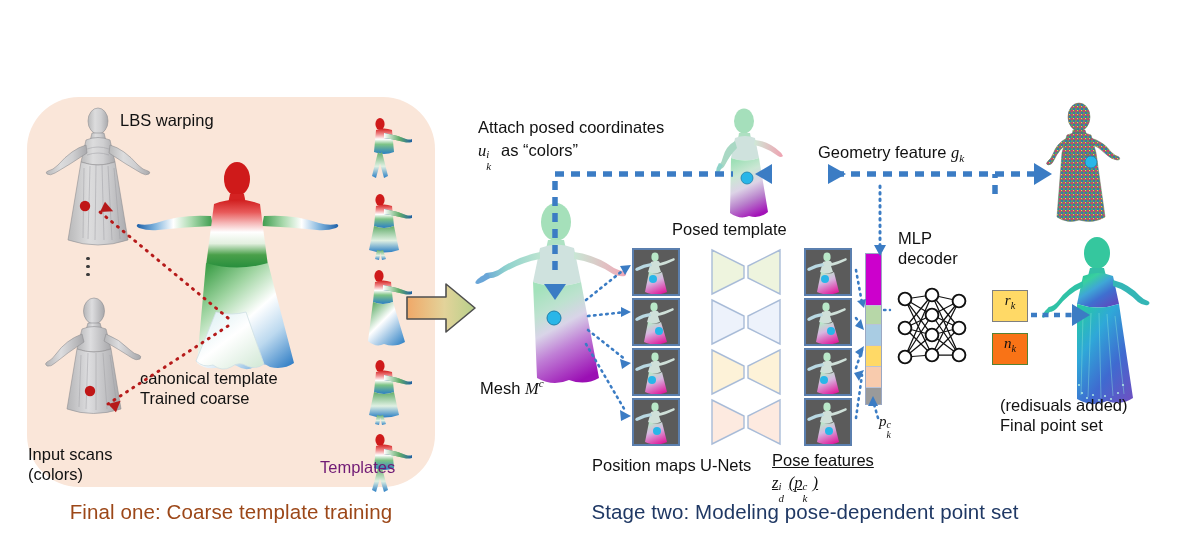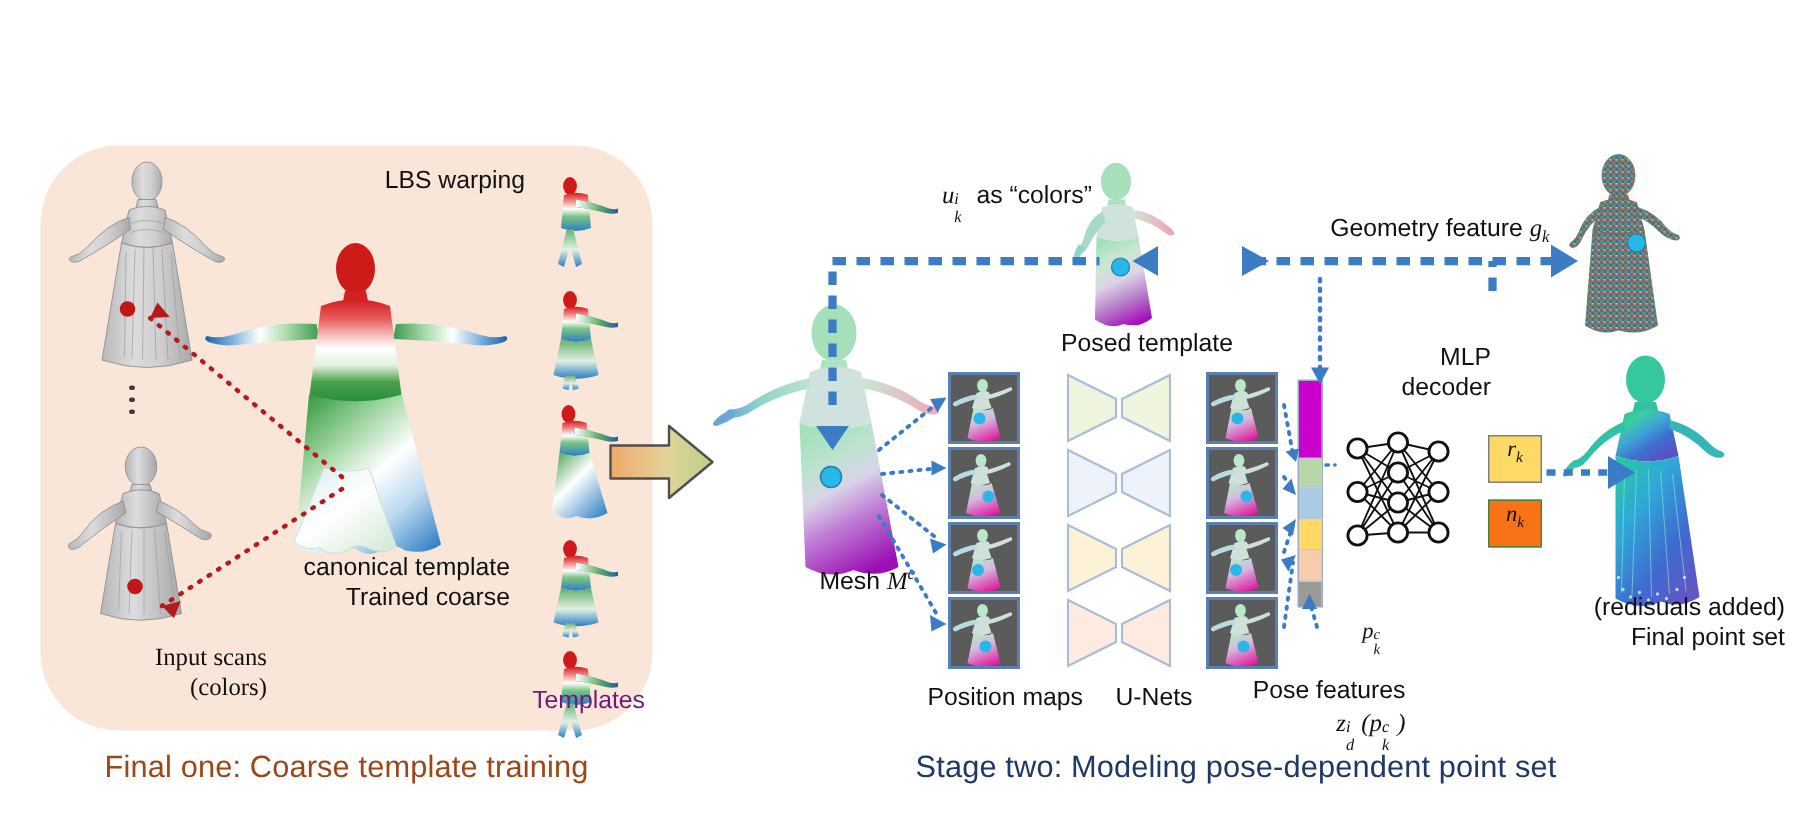--- a/index.html
+++ b/index.html
@@ -18,26 +18,26 @@
     background:#fae6d9;border-radius:52px;
   }
 
   
   .caption{position:absolute;text-align:center;white-space:nowrap;}
   #stage-one-caption{
     left:27px;top:500px;width:408px;
     font-size:20.5px;color:#9c4718;letter-spacing:.1px;
   }
   #stage-two-caption{
-    left:465px;top:500px;width:718px;
+    left:446px;top:500px;width:718px;
     font-size:20.5px;color:#1f3864;letter-spacing:.1px;
   }
 
   
-  .lbl{position:absolute;text-align:right;color:#111;line-height:1.22;}
+  .lbl{position:absolute;text-align:left;color:#111;line-height:1.22;}
   .lbl.sm{font-size:15px;}
   .lbl.md{font-size:16.5px;}
   .lbl.blue{color:#701a75;}
   .mathit{font-family:"Liberation Serif","DejaVu Serif",serif;font-style:italic;}
   sup.m,sub.m{font-family:"Liberation Serif","DejaVu Serif",serif;font-style:italic;font-size:.68em;}
   .supsub{display:inline-block;position:relative;vertical-align:baseline;width:.62em;}
   .supsub .s1{position:absolute;left:0;top:-.72em;font-size:.66em;font-style:italic;
     font-family:"Liberation Serif","DejaVu Serif",serif;}
   .supsub .s2{position:absolute;left:0;top:.34em;font-size:.66em;font-style:italic;
     font-family:"Liberation Serif","DejaVu Serif",serif;}
@@ -153,21 +153,21 @@
         <path d="M43 60 l-2 52"></path>
           <path d="M50 58 l-2 56"></path>
           <path d="M58 58 l0 57"></path>
         <path d="M65 58 l4 56"></path>
           <path d="M72 60 l7 52"></path>
       </g>
       <circle cx="52" cy="96" r="5.2" fill="#c01616"></circle>
     </svg>
   </div>
 
-  <div class="lbl md" style="left:28px;top:428px;width:150px;font-family:Liberation Serif, serif;">
+  <div class="lbl md" style="left:28px;top:444px;width:150px;">
     <div>Input scans</div>
     <div>(colors)</div>
   </div>
 
   <div class="art" style="left:135px;top:160px;">
     <svg width="205" height="215" viewBox="0 0 205 215">
       <defs>
         <linearGradient id="torsoG" x1="0" y1="0" x2="0" y2="1">
           <stop offset="0%" stop-color="#d01d1d"></stop>
           <stop offset="18%" stop-color="#e85a5a"></stop>
@@ -329,20 +329,21 @@
           <stop offset="0%" stop-color="#f0a868"></stop>
           <stop offset="55%" stop-color="#e3d39a"></stop>
           <stop offset="100%" stop-color="#b7d08a"></stop>
         </linearGradient>
       </defs>
       <path d="M3 18 H42 V5 L71 29 L42 53 V40 H3 Z" fill="url(#transG)" stroke="#4f4f4f" stroke-width="1.6" stroke-linejoin="round"></path>
     </svg>
   </div>
 
   <div class="lbl md" style="left:478px;top:117px;width:250px;">
+    <div>Attach posed coordinates</div>
     <div style="margin-top:3px;">
       <span class="mathit">u</span><span class="supsub"><span class="s1">i</span><span class="s2">k</span></span><span> as “colors”</span>
     </div>
   </div>
 
   <div class="art" style="left:705px;top:108px;">
     <svg width="80" height="112" viewBox="0 0 80 112">
       <defs>
         <linearGradient id="posedBody" x1="0.3" y1="0" x2="0.6" y2="1">
           <stop offset="0%" stop-color="#9fe0b7"></stop>
@@ -535,21 +536,21 @@
   </div>
   <div class="tile" style="left:804px;top:398px;width:48px;height:48px;">
     <svg width="44" height="44" viewBox="0 0 44 44">
       <ellipse cx="21" cy="7" rx="3.6" ry="4.4" fill="#b9e8c8"></ellipse>
       <path d="M17 12 q8 -3 9 1 q7 -2 14 -5 q2 2 -1 3 q-8 4 -14 5 l2 6 q-9 3 -13 0z" fill="#cfe0d9"></path>
       <path d="M17 13 q-8 1 -15 5 q-2 2 1 3 q8 -4 15 -5z" fill="#b9d9e3"></path>
       <path d="M15 22 q9 3 13 0 l5 20 q-11 5 -22 0z" fill="url(#pmFig)"></path>
       <circle cx="23" cy="31" r="4" fill="#29b6e8"></circle>
     </svg>
   </div>
-  <div class="lbl md" style="left:772px;top:450px;width:165px;">
+  <div class="lbl md" style="left:772px;top:450px;width:165px;text-decoration:underline;">
     <div>Pose features</div>
     <div style="margin-top:2px;">
       <span class="mathit">z</span><span class="supsub"><span class="s1">i</span><span class="s2">d</span></span><span class="mathit">(</span><span class="mathit">p</span><span class="supsub"><span class="s1">c</span><span class="s2">k</span></span><span class="mathit">)</span>
     </div>
   </div>
 
   <div id="feature-vector">
     <div class="seg" style="height:52px;background:#cc00cc;"></div>
     <div class="seg" style="height:19px;background:#b7d7a8;"></div>
     <div class="seg" style="height:21px;background:#a9cce3;"></div>

